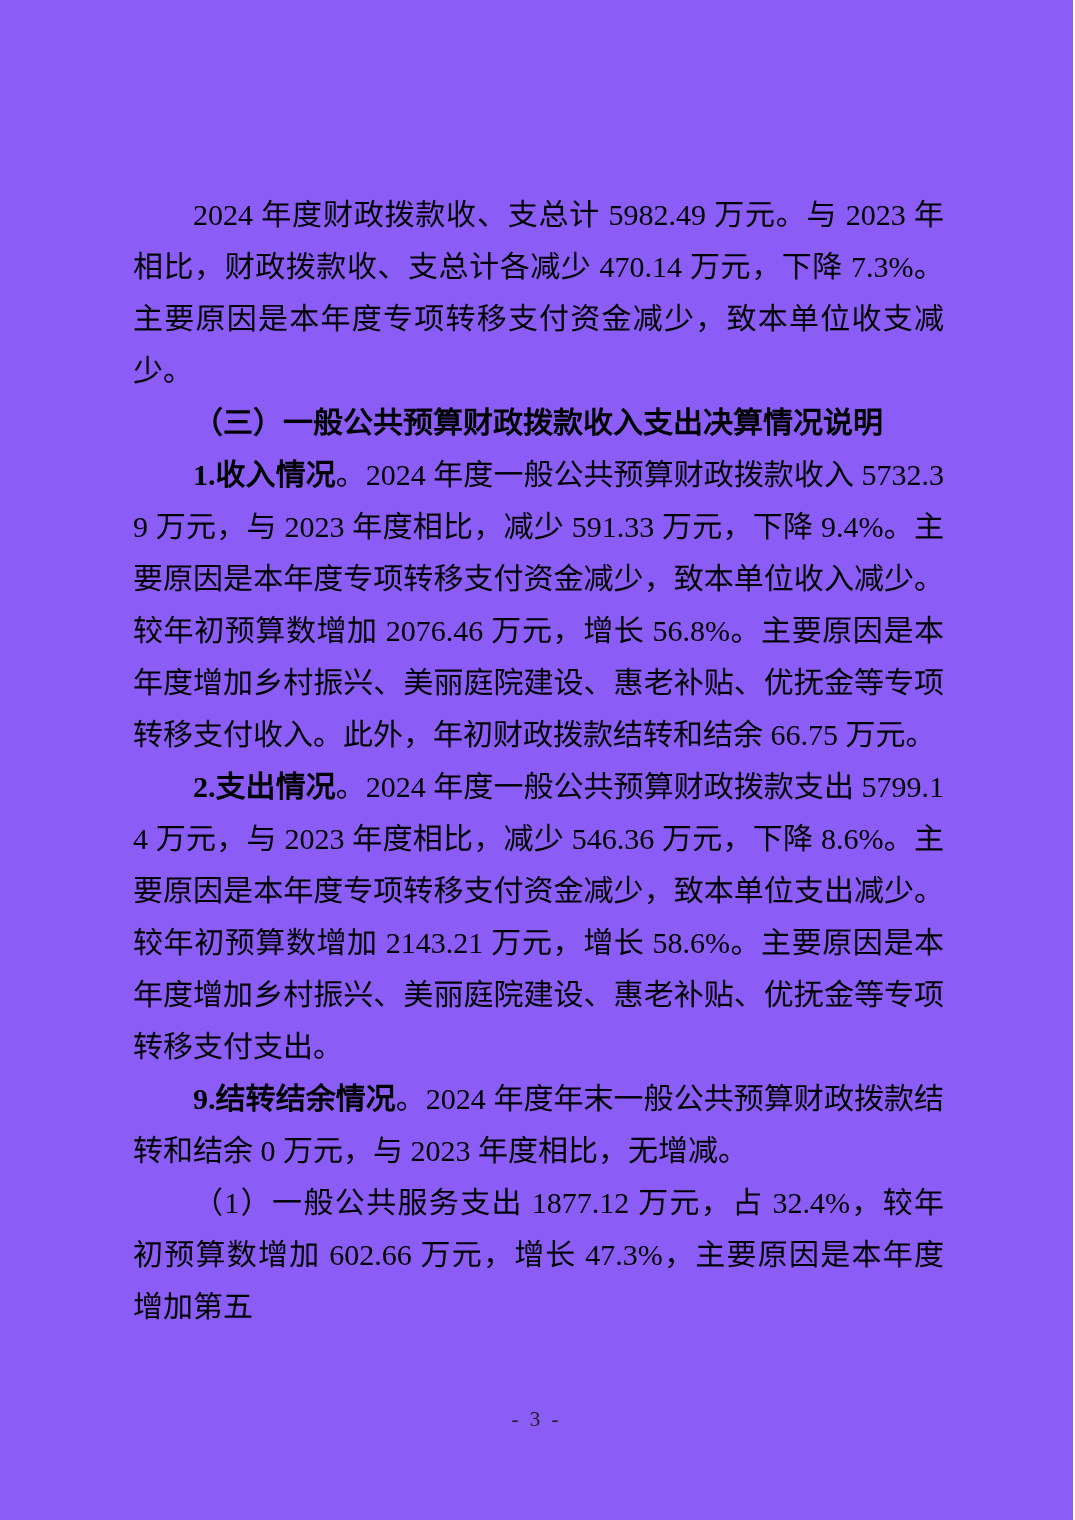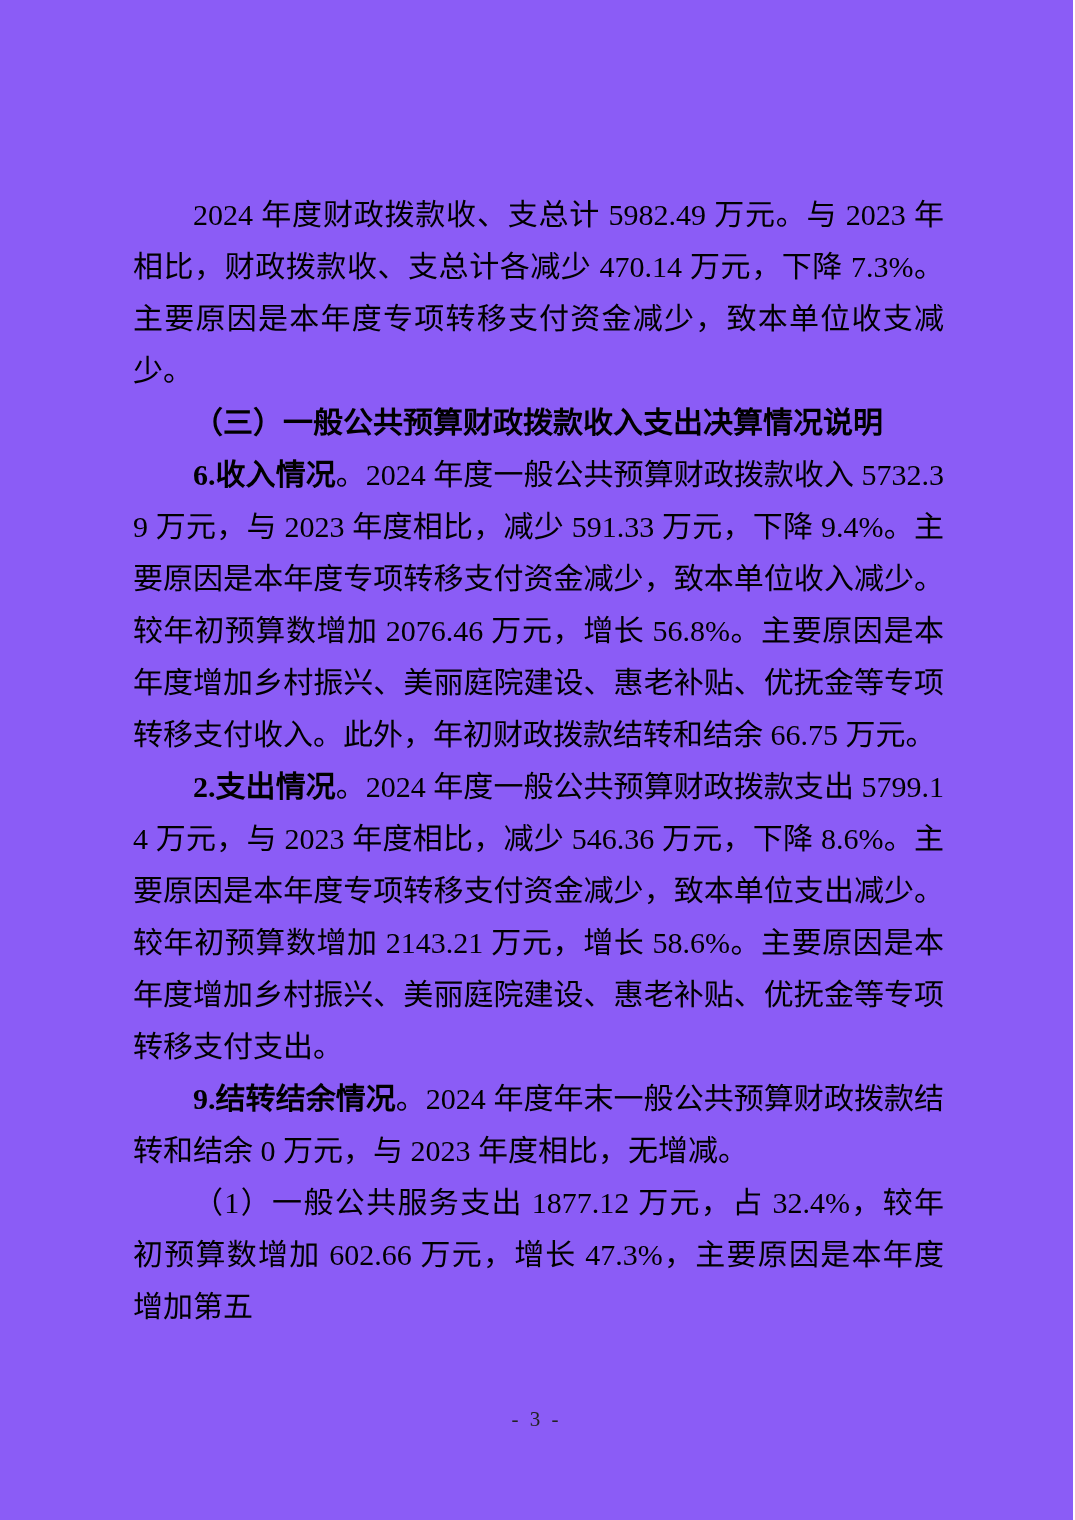--- a/index.html
+++ b/index.html
@@ -50,21 +50,21 @@
     color: #222222;
   }
 </style>
 </head>
 <body>
 
 <div class="page">
   <main class="doc-body" id="doc-body">
       <p class="para style-body"><span class="seg-regular">2024 年度财政拨款收、支总计 5982.49 万元。与 2023 年相比，财政拨款收、支总计各减少 470.14 万元，下降 7.3%。主要原因是本年度专项转移支付资金减少，致本单位收支减少。</span></p>
       <p class="para style-heading"><span class="seg-bold">（三）一般公共预算财政拨款收入支出决算情况说明</span></p>
-      <p class="para style-body"><span class="seg-bold">6.收入情况</span><span class="seg-regular">。2024 年度一般公共预算财政拨款收入 5732.39 万元，与 2023 年度相比，减少 591.33 万元，下降 9.4%。主要原因是本年度专项转移支付资金减少，致本单位收入减少。较年初预算数增加 2076.46 万元，增长 56.8%。主要原因是本年度增加乡村振兴、美丽庭院建设、惠老补贴、优抚金等专项转移支付收入。此外，年初财政拨款结转和结余 66.75 万元。</span></p>
+      <p class="para style-body"><span class="seg-bold">1.收入情况</span><span class="seg-regular">。2024 年度一般公共预算财政拨款收入 5732.39 万元，与 2023 年度相比，减少 591.33 万元，下降 9.4%。主要原因是本年度专项转移支付资金减少，致本单位收入减少。较年初预算数增加 2076.46 万元，增长 56.8%。主要原因是本年度增加乡村振兴、美丽庭院建设、惠老补贴、优抚金等专项转移支付收入。此外，年初财政拨款结转和结余 66.75 万元。</span></p>
       <p class="para style-body"><span class="seg-bold">2.支出情况</span><span class="seg-regular">。2024 年度一般公共预算财政拨款支出 5799.14 万元，与 2023 年度相比，减少 546.36 万元，下降 8.6%。主要原因是本年度专项转移支付资金减少，致本单位支出减少。较年初预算数增加 2143.21 万元，增长 58.6%。主要原因是本年度增加乡村振兴、美丽庭院建设、惠老补贴、优抚金等专项转移支付支出。</span></p>
       <p class="para style-body"><span class="seg-bold">9.结转结余情况</span><span class="seg-regular">。2024 年度年末一般公共预算财政拨款结转和结余 0 万元，与 2023 年度相比，无增减。</span></p>
       <p class="para style-body"><span class="seg-regular">（1）一般公共服务支出 1877.12 万元，占 32.4%，较年初预算数增加 602.66 万元，增长 47.3%，主要原因是本年度增加第五</span></p>
     </main>
   <footer class="page-footer">
     <span>- 3 -</span>
   </footer>
 </div>
 
 </body></html>

